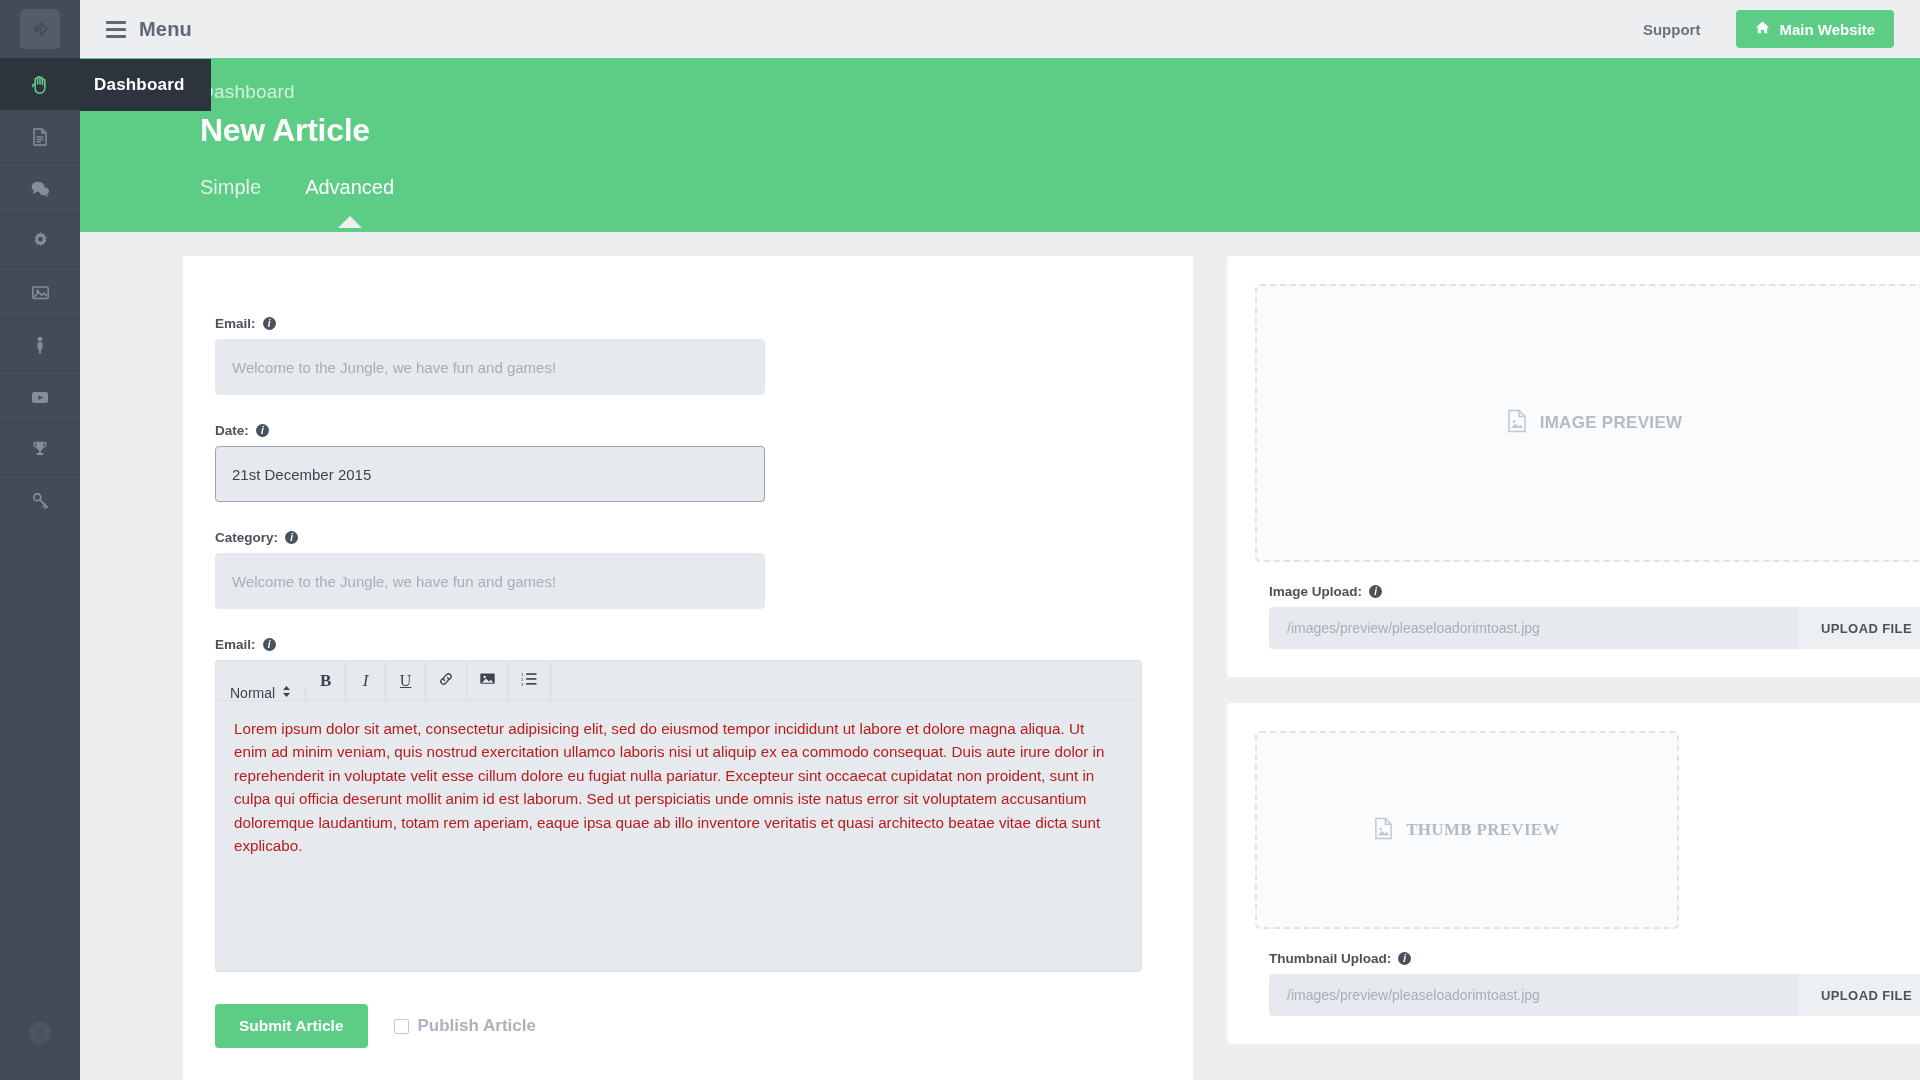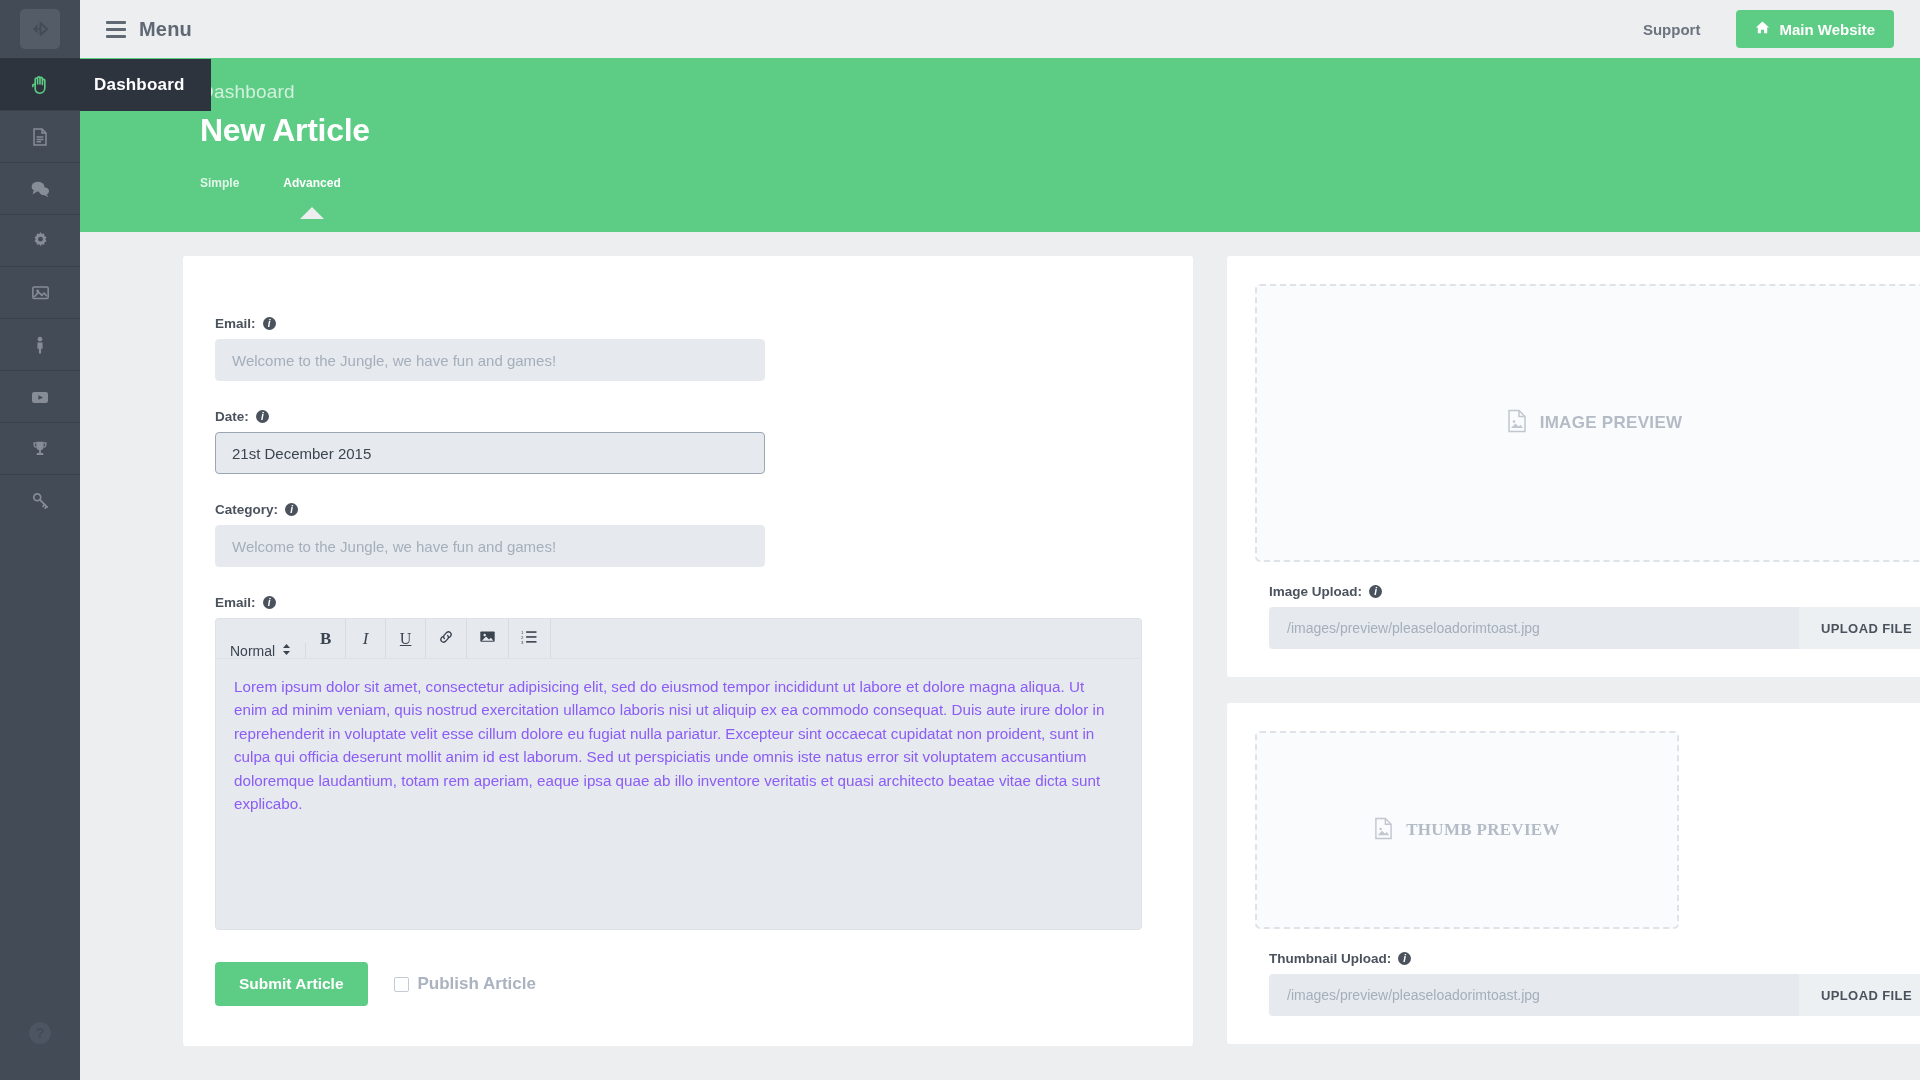--- a/index.html
+++ b/index.html
@@ -97,21 +97,21 @@
     letter-spacing: .2px;
     line-height: 24px;
   }
   .hero-title {
     color: #fff; font-size: 32px; font-weight: bold;
     letter-spacing: -.3px; line-height: 48px; margin-top: 2px;
   }
   .tabs { display: flex; gap: 44px; margin-top: 22px; position: relative; }
   .tab {
     color: rgba(255,255,255,.82);
-    font-size: 12px; font-weight: bold;
+    font-size: 20px; font-weight: normal;
     cursor: pointer; position: relative; padding-bottom: 4px;
   }
   .tab.active { color: #fff; }
   .tab.active::after {
     content: ""; position: absolute;
     left: 50%; transform: translateX(-50%);
     bottom: -25px;
     border-left: 12px solid transparent;
     border-right: 12px solid transparent;
     border-bottom: 12px solid #eceef0;
@@ -141,21 +141,21 @@
     display: flex; align-items: center; gap: 7px; margin-bottom: 8px; margin-top: 28px;
   }
   .info-icon {
     width: 13px; height: 13px; border-radius: 50%;
     background: #4a525d; color: #fff;
     font-size: 10px; font-weight: bold; font-style: italic;
     display: inline-flex; align-items: center; justify-content: center;
     line-height: 1; cursor: pointer;
   }
   .txt-input {
-    width: 550px; height: 42px;
+    width: 550px; height: 56px;
     background: #e6eaee; border: 1px solid #e6eaee; border-radius: 4px;
     padding: 12px 16px;
     font-size: 15px; color: #3c444f;
     font-family: "Liberation Sans", sans-serif;
     outline: none;
   }
   .txt-input::placeholder { color: #a5aebb; }
   .txt-input.focused { border: 1px solid #9aa6b4; }
 
   
@@ -181,21 +181,21 @@
   .tb-i { font-family: "Liberation Serif", serif; font-style: italic; font-size: 17px; }
   .tb-u { font-family: "Liberation Serif", serif; font-size: 16px; text-decoration: underline; }
   .editor-body {
     background: #e6eaee;
     border: 1px solid #dde2e8;
     border-radius: 0 0 4px 4px;
     height: 272px;
     padding: 16px 22px 16px 18px;
     font-size: 15.2px;
     line-height: 23.4px;
-    color: #8b5cf6;
+    color: #b91c1c;
     overflow: hidden;
   }
 
   .actions { display: flex; align-items: center; gap: 26px; margin-top: 32px; }
   .submit-btn {
     background: #5dcc85; color: #fff; border: none; border-radius: 4px;
     height: 44px; padding: 0 24px;
     font-size: 15.5px; font-weight: bold;
     font-family: "Liberation Sans", sans-serif;
     cursor: pointer;

